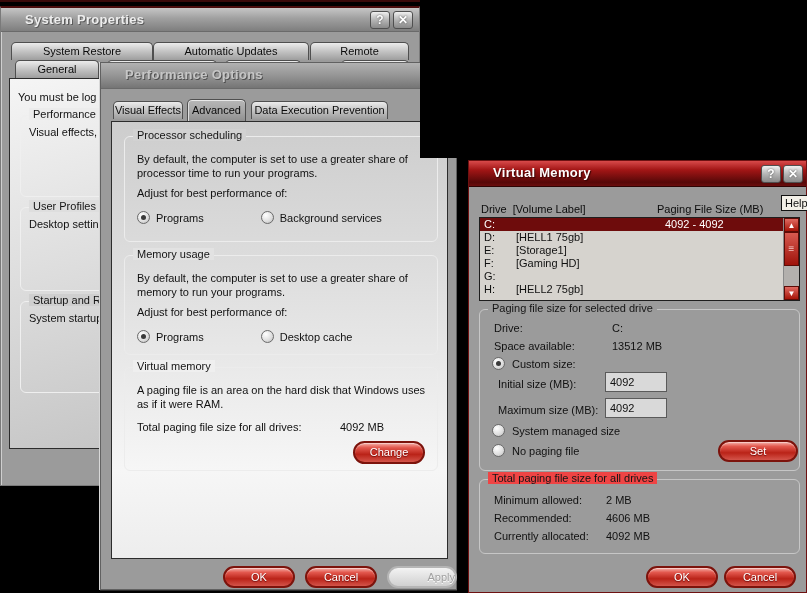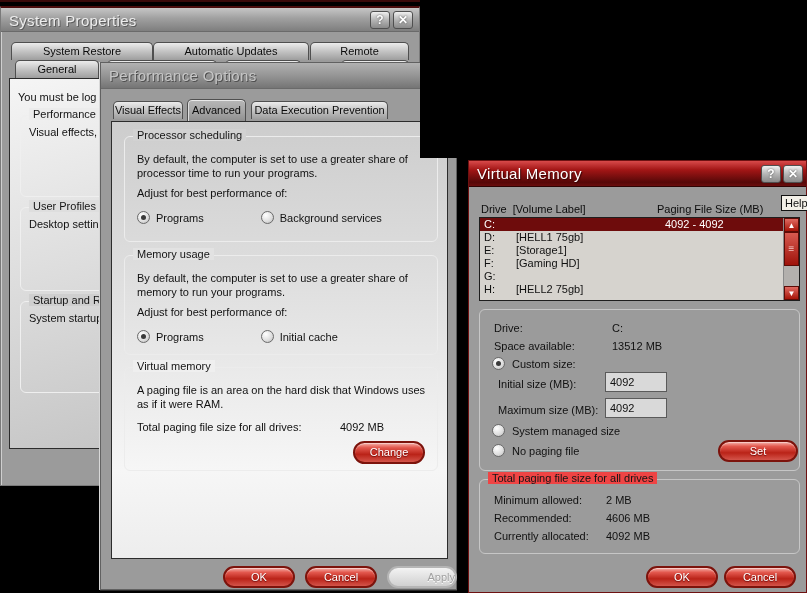--- a/index.html
+++ b/index.html
@@ -12,21 +12,21 @@
 
   .win { position:absolute; background:#9b9b9b; }
   .sp { left:0; top:6px; width:420px; height:480px; z-index:10; border:1px solid #7a7a7a; border-top:2px solid #4a0d0d; box-shadow: inset 1px 0 0 #cfcfcf; }
   .po { left:100px; top:62px; width:357px; height:528px; z-index:20; border:1px solid #616161; box-shadow:-1px 0 0 #d8d8d8, 0 1px 0 #2a2a2a; }
   .vm { left:468px; top:160px; width:339px; height:433px; z-index:40; border:1px solid #6e1111; }
 
   .titlebar { position:absolute; left:0; top:0; right:0; }
   .titlebar.gray { height:24px; background:linear-gradient(180deg,#c6c6c6 0%,#a0a0a0 45%,#7e7e7e 100%); border-bottom:1px solid #6a6a6a; }
   .po .titlebar.gray { height:26px; background:linear-gradient(180deg,#b2b2b2 0%,#959595 50%,#757575 100%); }
   .titlebar.red { height:26px; background:linear-gradient(180deg,#d84a4a 0%,#a31616 35%,#560808 85%,#6b0d0d 100%); border-bottom:1px solid #2e0404; }
-  .title { position:absolute; left:8px; top:4px; font-weight:normal; font-size:15px; letter-spacing:.3px; }
+  .title { position:absolute; left:24px; top:4px; font-weight:bold; font-size:13px; letter-spacing:.3px; }
   .sp .title { color:#ededed; text-shadow:1px 1px 0 #5c5c5c; }
   .po .title { color:#c6c6c6; text-shadow:1px 1px 0 #4f4f4f; }
   .vm .title { color:#ffffff; text-shadow:1px 1px 1px #3a0404; }
   .tbtn { position:absolute; top:3px; width:20px; height:18px; border:1px solid #4f4f4f; border-radius:3px;
           background:linear-gradient(180deg,#f0f0f0 0%,#b5b5b5 50%,#8a8a8a 100%);
           color:#fff; font-weight:bold; text-align:center; line-height:16px; font-size:12px; text-shadow:0 0 2px #444; }
 
   .tab { position:absolute; height:18px; background:linear-gradient(180deg,#ececec 0%,#c3c3c3 50%,#9e9e9e 100%);
          border:1px solid #4f4f4f; border-bottom:none; border-radius:5px 5px 0 0; text-align:center; padding-top:2px;
          color:#0a0a0a; font-size:11px; overflow:hidden; white-space:nowrap; }
@@ -141,21 +141,21 @@
 
       <div class="group" style="left:12px;top:133px;width:314px;height:100px;">
         <span class="glabel" style="background:#e2e2e2;">Memory usage</span>
         <div class="gp">
           <div class="desc">By default, the computer is set to use a greater share of memory to run your programs.</div>
           <div class="adjust">Adjust for best performance of:</div>
           <div class="radios">
             <span class="radio on"></span>
             <span class="rlbl">Programs</span>
             <span class="radio second"></span>
-            <span class="rlbl">Initial cache</span>
+            <span class="rlbl">Desktop cache</span>
           </div>
         </div>
       </div>
 
       <div class="group" style="left:12px;top:245px;width:314px;height:104px;">
         <span class="glabel" style="background:#efefef;">Virtual memory</span>
         <div class="gp">
           <div class="desc">A paging file is an area on the hard disk that Windows uses as if it were RAM.</div>
           <div class="totalrow">
             <span class="tl">Total paging file size for all drives:</span>
@@ -211,20 +211,21 @@
         <span class="lvol">[HELL2 75gb]</span>
       </div>
       <div class="sbar">
         <div class="sbtn" style="top:0;">▲</div>
         <div class="sthumb">≡</div>
         <div class="sbtn" style="bottom:0;">▼</div>
       </div>
     </div>
 
     <div class="group" style="left:10px;top:148px;width:321px;height:162px;">
+      <span class="glabel" style="background:#9b9b9b;">Paging file size for selected drive</span>
       <div class="frow" style="left:14px;top:12px;">Drive:</div>
       <div class="frow" style="left:132px;top:12px;">C:</div>
       <div class="frow" style="left:14px;top:30px;">Space available:</div>
       <div class="frow" style="left:132px;top:30px;">13512 MB</div>
 
       <span class="radio on" style="position:absolute;left:12px;top:47px;"></span>
       <div class="frow" style="left:32px;top:48px;">Custom size:</div>
 
       <div class="frow" style="left:18px;top:68px;">Initial size (MB):</div>
       <input class="input" style="left: 125px; top: 62px;" value="4092">

